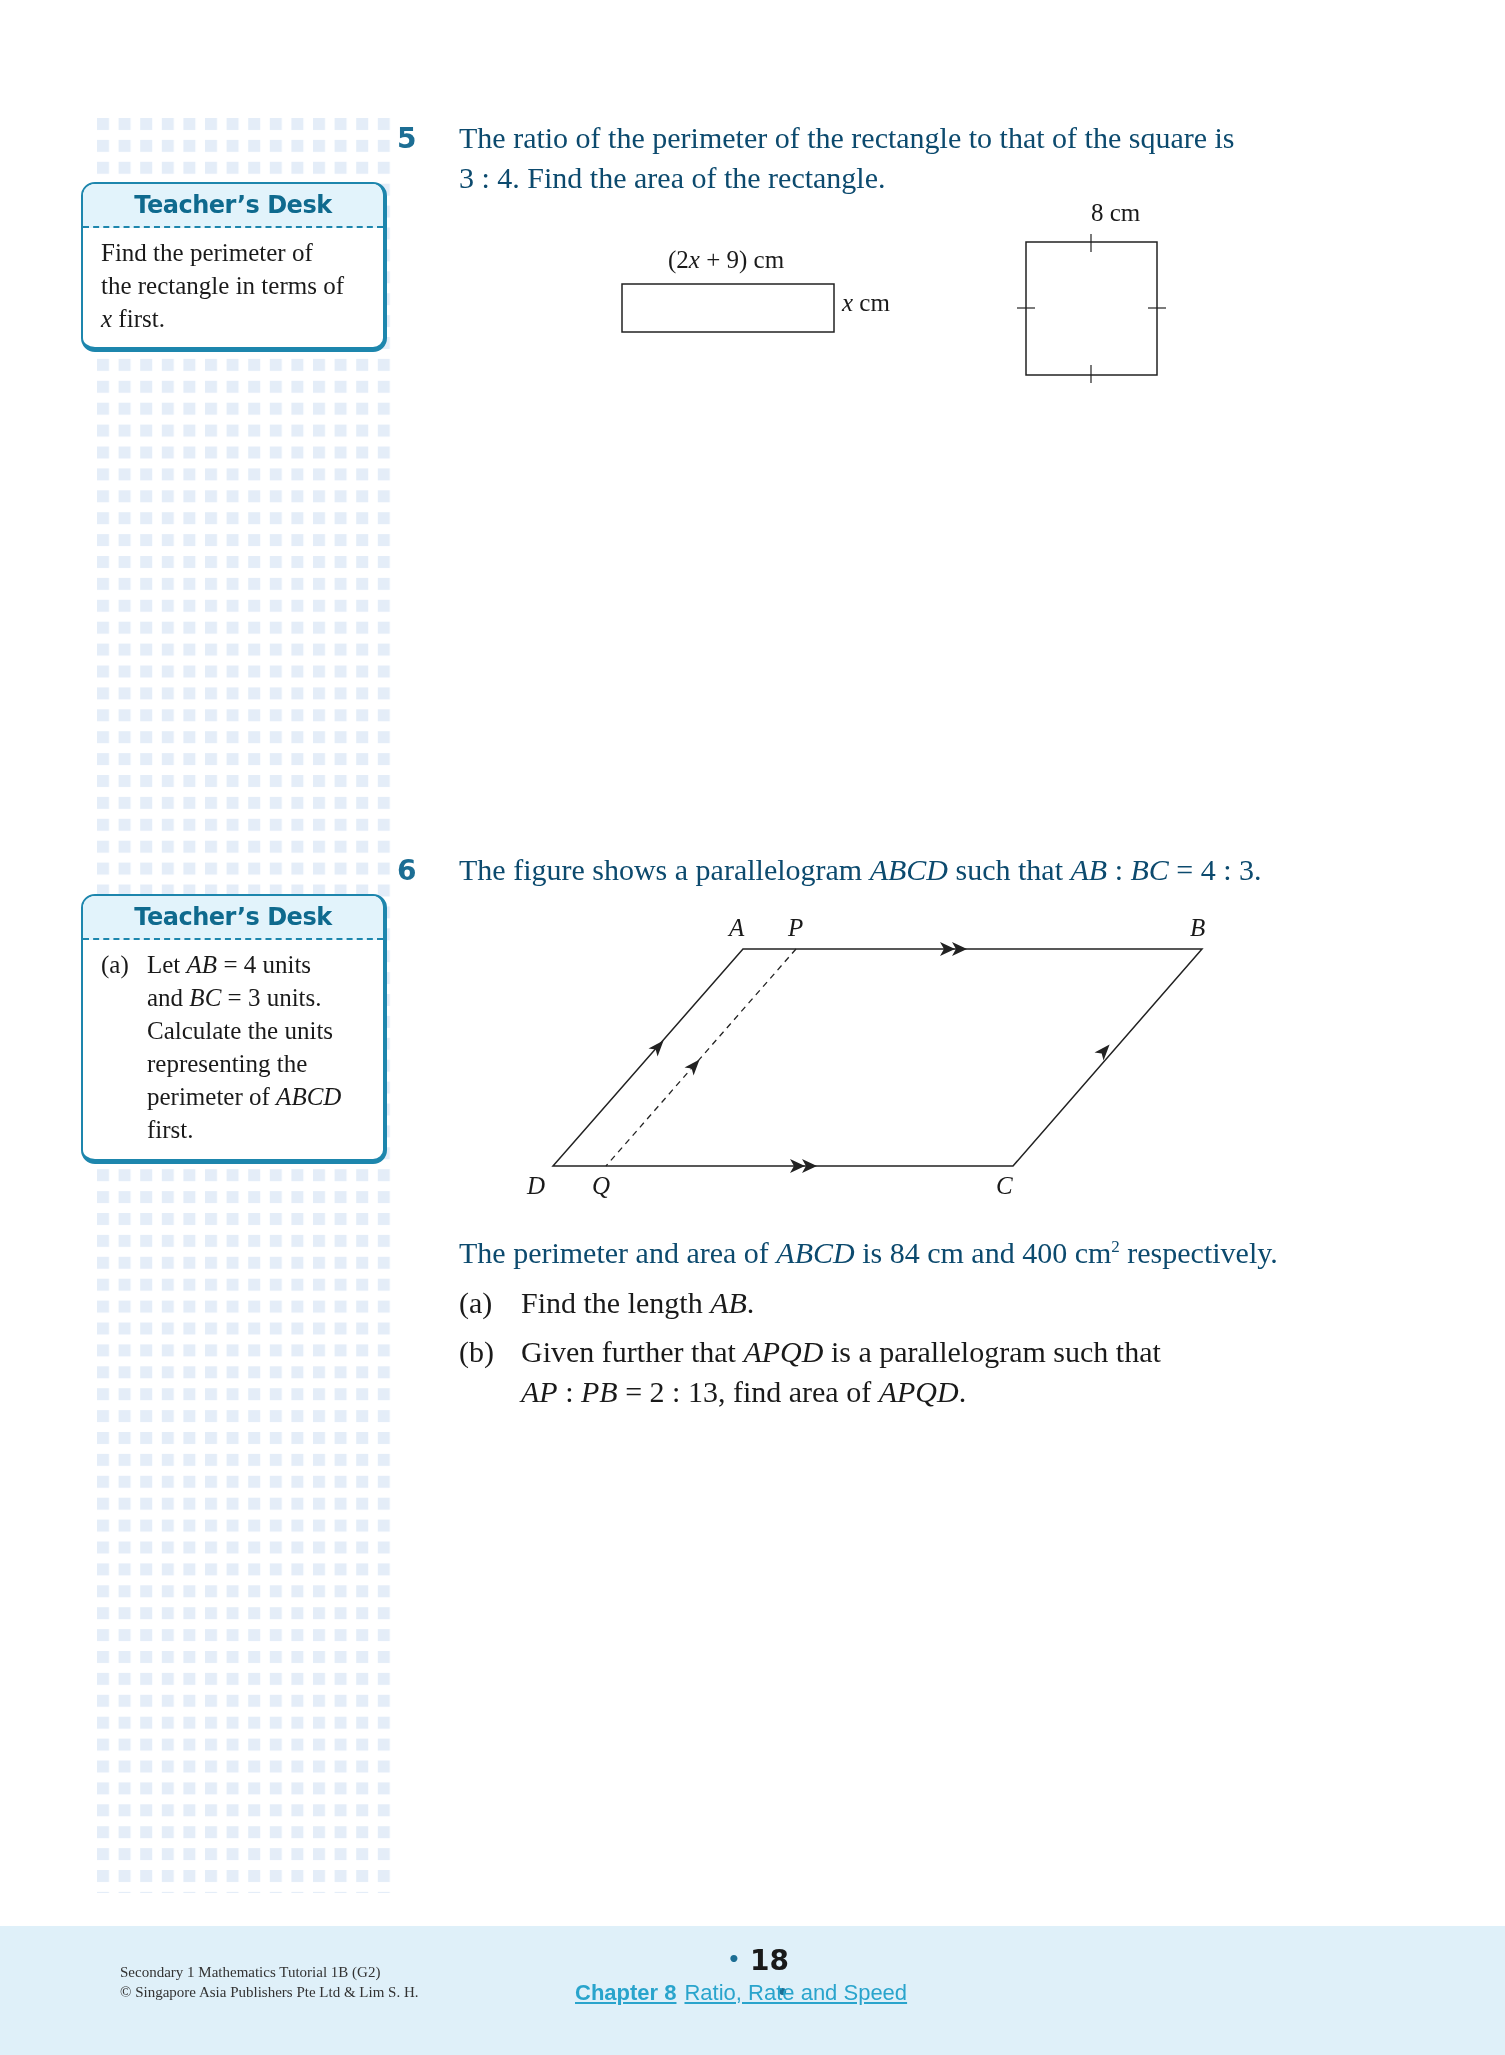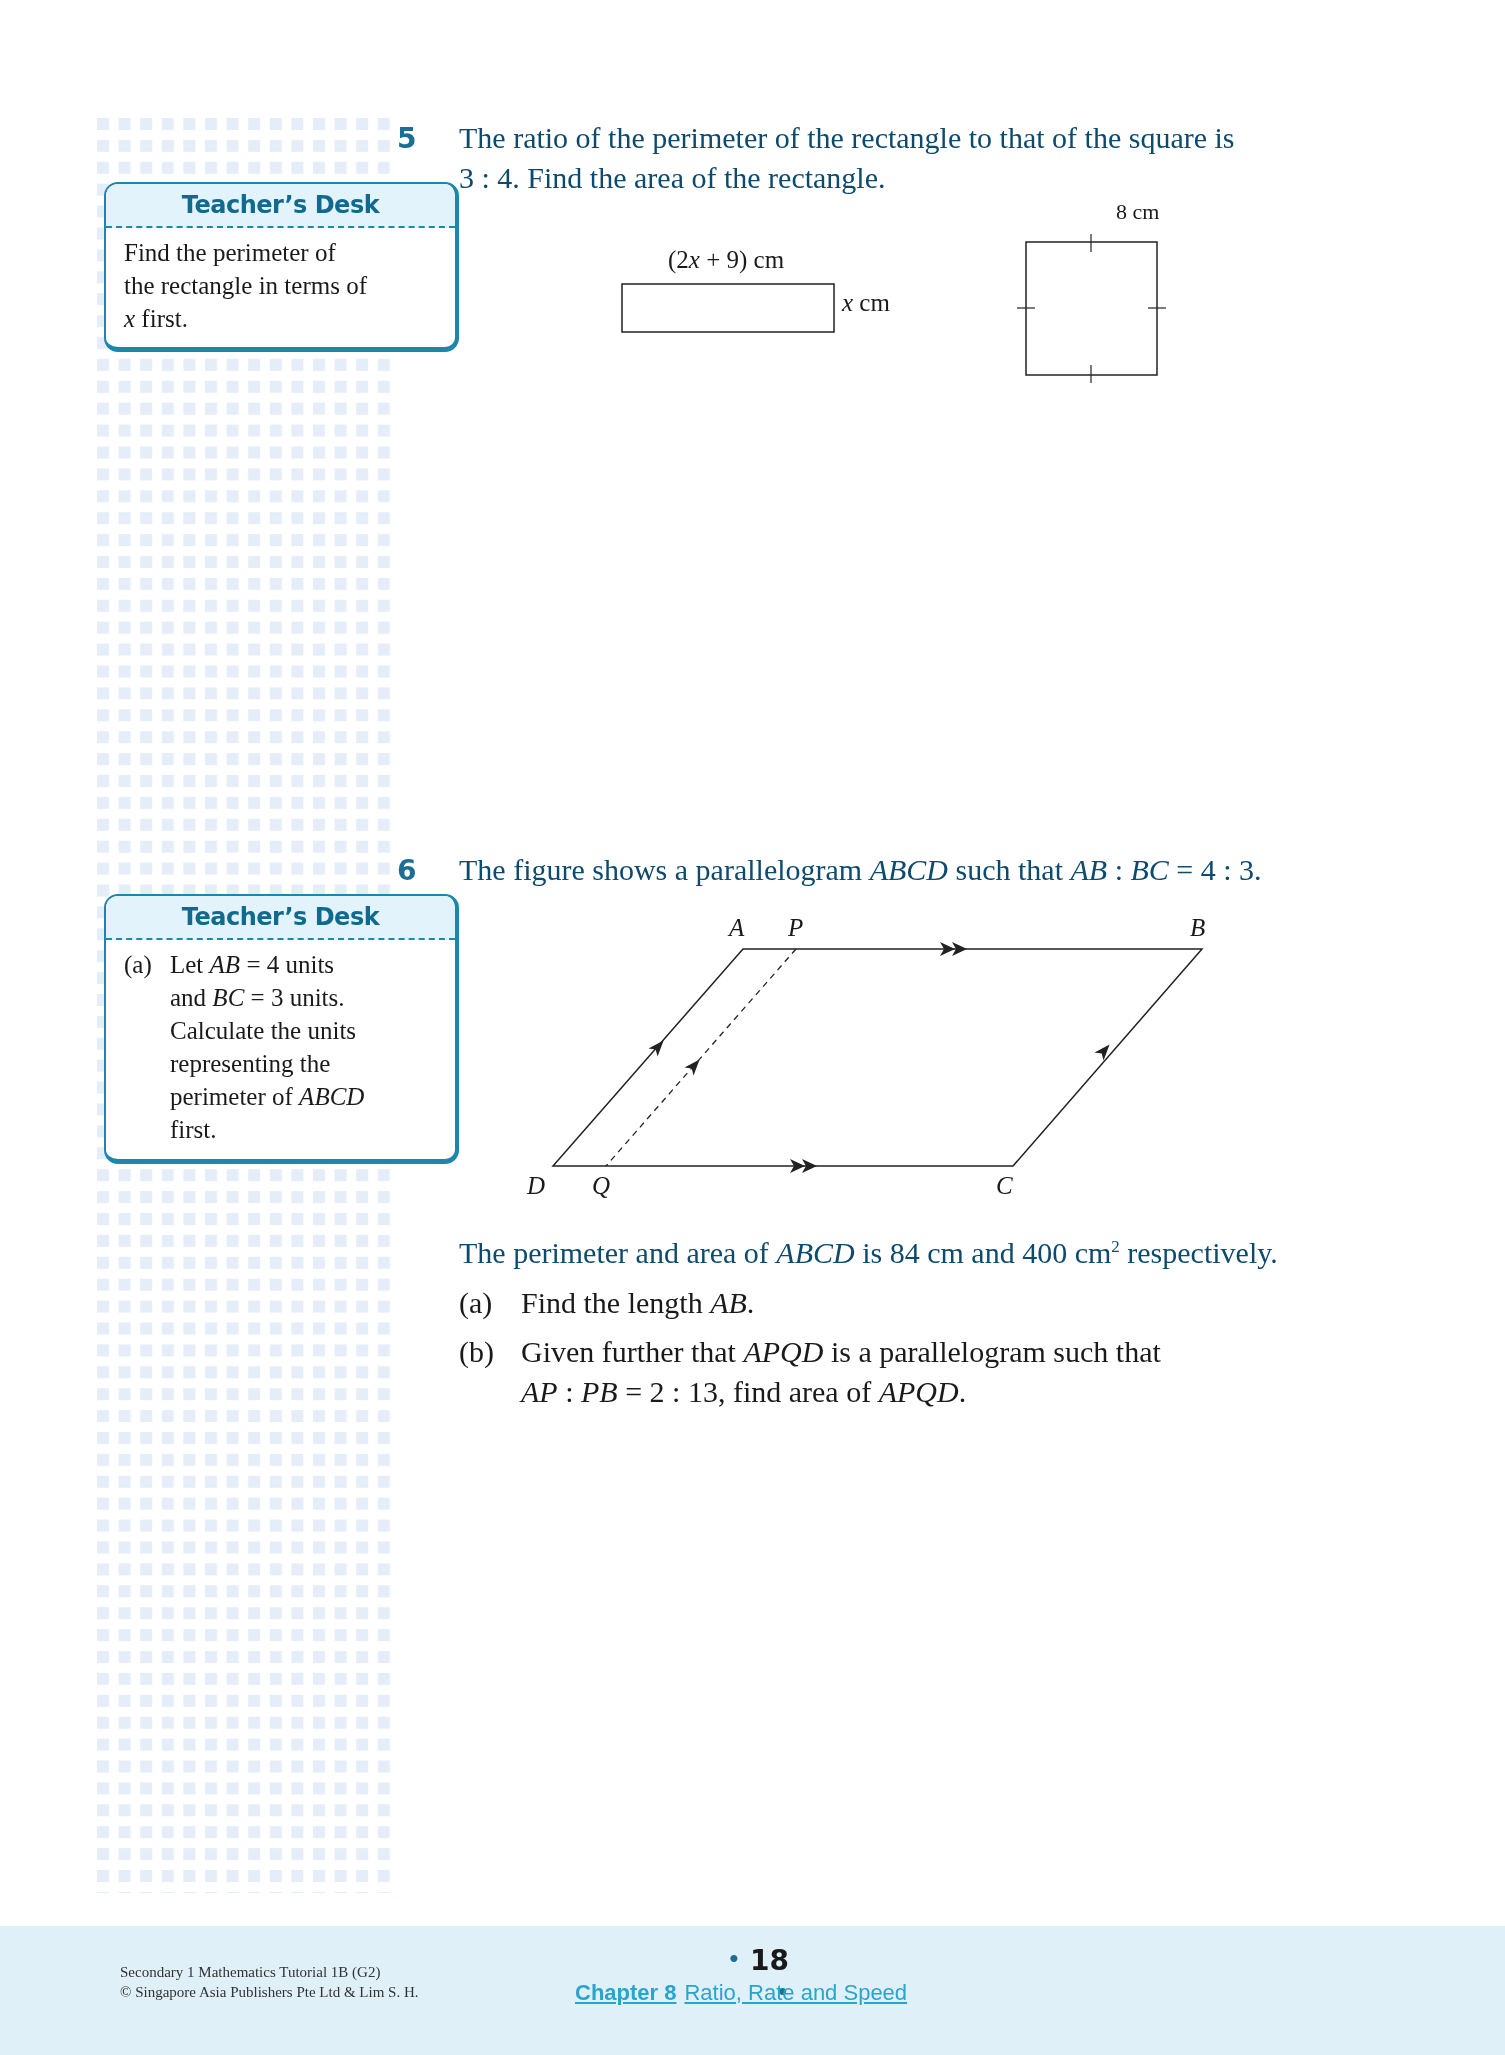--- a/index.html
+++ b/index.html
@@ -14,27 +14,26 @@
     position:absolute;
     font-family:"DejaVu Sans", sans-serif; font-weight:bold;
     font-size:28px; color:#1c6e94; line-height:1;
   }
   .qtext {
     position:absolute; font-size:30px; line-height:40px; color:#0c4a6e;
   }
   .it { font-style:italic; }
   
   .desk {
-    position:absolute; left:81px; width:355px;
+    position:absolute; left:81px; width:306px;
     border:2px solid #1d86ad;
     border-right-width:4px; border-bottom-width:5px;
     border-radius:14px;
     background:#ffffff; overflow:hidden;
     box-sizing:border-box;
-    margin-left:23px;
   }
   .desk-head {
     background:#e2f3fb;
     height:42px;
     border-bottom:2px dashed #1d86ad;
     text-align:center;
     font-family:"DejaVu Sans", sans-serif; font-weight:bold;
     font-size:24px; line-height:42px; color:#0f6a8e;
     letter-spacing:-0.5px;
   }
@@ -100,21 +99,21 @@
   <line x1="491" y1="175" x2="491" y2="193" stroke="#222" stroke-width="1.2"></line>
   <line x1="417" y1="118" x2="435" y2="118" stroke="#222" stroke-width="1.2"></line>
   <line x1="548" y1="118" x2="566" y2="118" stroke="#222" stroke-width="1.2"></line>
 </svg>
 <div class="abs" style="left:668px;top:246px;font-size:25px;">
   <span>(2</span><span class="it">x</span><span> + 9) cm</span>
 </div>
 <div class="abs" style="left:842px;top:289px;font-size:25px;">
   <span class="it">x</span><span> cm</span>
 </div>
-<div class="abs" style="left:1116px;top:199px;font-size:22px;">8 cm</div>
+<div class="abs" style="left:1091px;top:199px;font-size:25px;">8 cm</div>
 
 <div class="qnum" style="left:397px;top:857px;">6</div>
 <div class="qtext" style="left:459px;top:850px;width:1000px;">
   <span>The figure shows a parallelogram </span><span class="it">ABCD</span><span> such that </span><span class="it">AB</span><span> : </span><span class="it">BC</span><span> = 4 : 3.</span>
 </div>
 
 <div class="desk" style="top:894px;height:270px;">
   <div class="desk-head">Teacher’s Desk</div>
   <div class="desk-body">
     <div class="desk-item">

